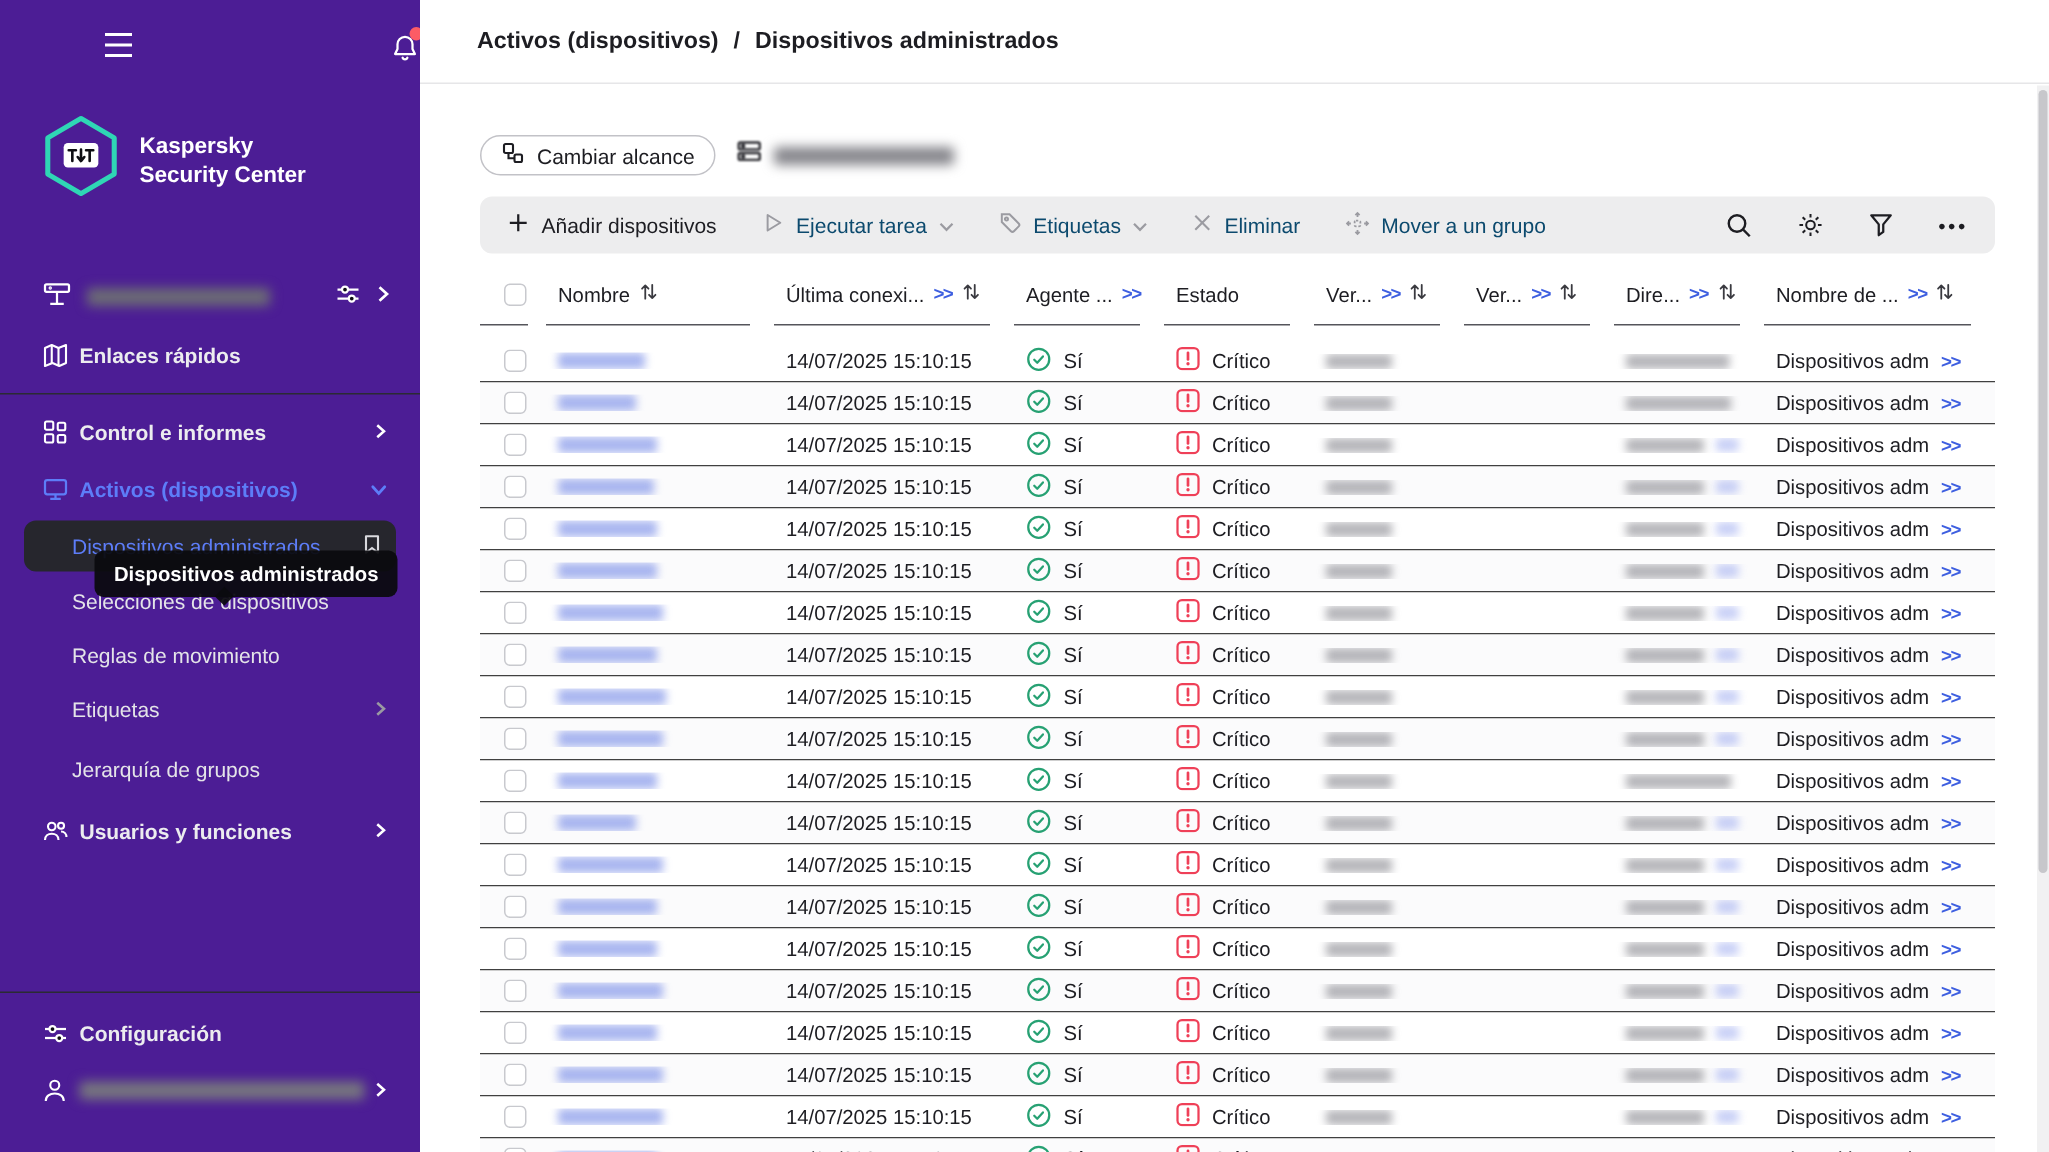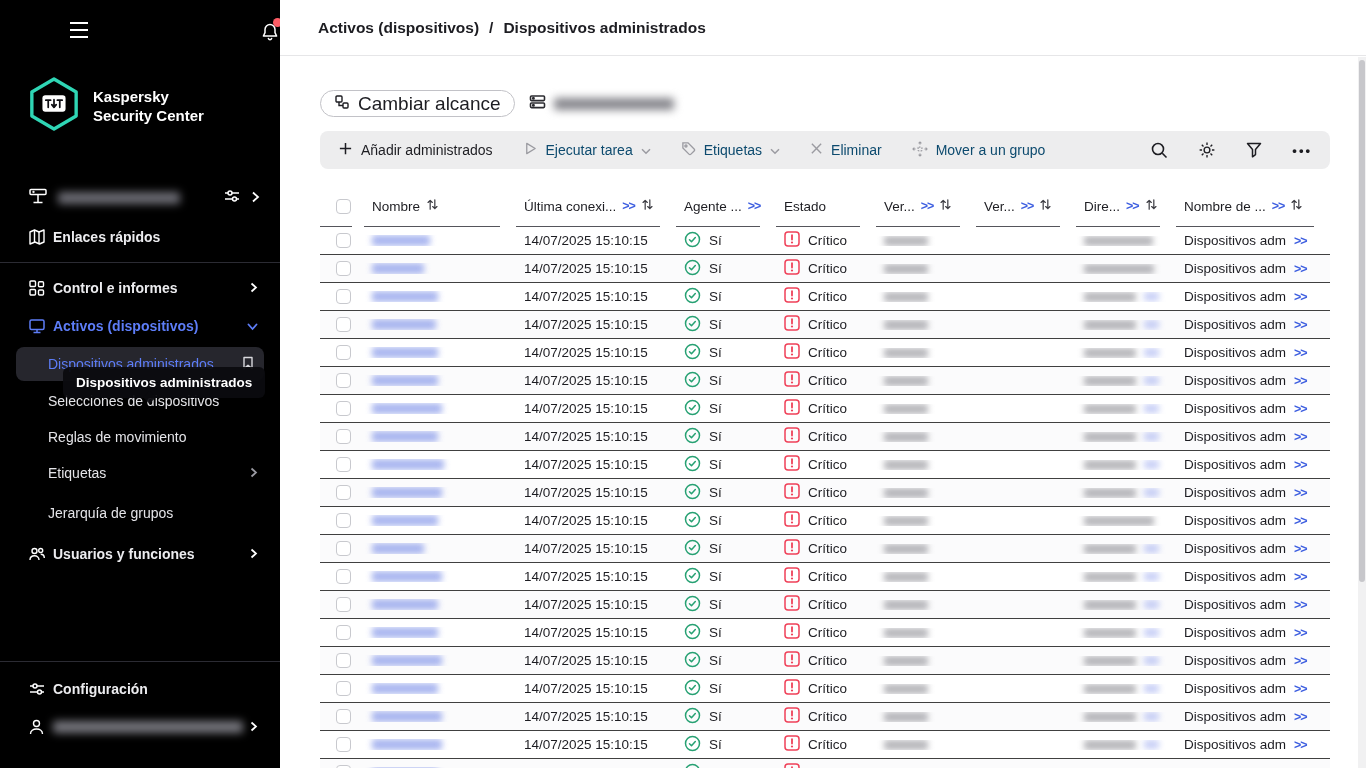--- a/index.html
+++ b/index.html
@@ -1,21 +1,21 @@
 <!DOCTYPE html>
 <html><head>
 <meta charset="utf-8">
 <style>
   html,body{margin:0;padding:0;background:#000;}
   *{box-sizing:border-box;}
   .app{position:relative;width:1366px;height:768px;overflow:hidden;background:#fff;
        font-family:"Liberation Sans","DejaVu Sans",sans-serif;}
 
   
-  .sidebar{position:absolute;left:0;top:0;width:332px;height:768px;background:#000000;color:#e9e9ec;padding-left:48px;}
+  .sidebar{position:absolute;left:0;top:0;width:332px;height:768px;background:#4c1d95;color:#e9e9ec;padding-left:48px;}
   .sb-top{position:relative;height:56px;}
   .menu-btn{position:absolute;left:21px;top:21px;cursor:pointer;}
   .top-ico{position:absolute;top:22px;cursor:pointer;}
   .bell{right:53px;}
   .book{right:18px;}
   .bell-dot{position:absolute;right:50px;top:18px;width:9px;height:9px;border-radius:50%;}
   .sb-logo{position:absolute;left:28px;top:76px;display:flex;align-items:center;gap:13px;}
   .logo-title{font-size:15px;font-weight:700;line-height:19px;color:#fff;}
   .sb-server{position:absolute;left:0;top:182px;width:280px;height:32px;display:flex;align-items:center;
              padding:0 20px 0 28px;gap:10px;cursor:pointer;}
@@ -38,34 +38,34 @@
   .tooltip .caret{position:absolute;left:82px;bottom:-4px;width:9px;height:9px;background:rgba(11,11,15,.94);
                   transform:rotate(45deg);}
 
   
   .main{position:absolute;left:280px;top:0;right:0;bottom:0;background:#fff;overflow:hidden;color:#1d1d22;}
   .page-header{height:56px;border-bottom:1px solid #e6e6e8;display:flex;align-items:center;padding-left:38px;
                font-size:15.5px;font-weight:700;gap:10px;}
   .crumb{cursor:pointer;}
   .scope-row{position:absolute;top:90px;left:40px;display:flex;align-items:center;gap:14px;}
   .scope-btn{display:flex;align-items:center;gap:8px;height:27px;padding:0 13px;border:1px solid #c2c2c7;
-             border-radius:14px;background:#fff;font-size:19px;font-weight:500;cursor:pointer;}
+             border-radius:14px;background:#fff;font-size:14px;font-weight:500;cursor:pointer;}
   .scope-chip{display:flex;align-items:center;gap:8px;}
   .toolbar{position:absolute;top:131px;left:40px;width:1010px;height:38px;background:#ededee;border-radius:8px;
            display:flex;align-items:center;padding:0 18px;gap:30px;font-size:14px;}
   .tbtn{display:flex;align-items:center;gap:8px;cursor:pointer;white-space:nowrap;}
   .tbtn.on{color:#1d1d22;font-weight:500;}
   .tbtn.off{color:#0c4a6e;}
   .tb-icons{margin-left:auto;display:flex;align-items:center;gap:30px;}
   .tb-ico{cursor:pointer;display:flex;align-items:center;}
   .dots{font-size:13px;font-weight:700;letter-spacing:2px;color:#1d1d22;}
 
   
   .grid{display:grid;grid-template-columns:44px 152px 160px 100px 100px 100px 100px 100px 154px;}
-  .thead{position:absolute;top:195px;left:40px;width:1010px;height:32px;font-size:13.5px;font-weight:500;}
+  .thead{position:absolute;top:185px;left:40px;width:1010px;height:32px;font-size:13.5px;font-weight:500;}
   .th{position:relative;display:flex;align-items:center;gap:6px;padding:0 4px 10px 8px;cursor:pointer;}
   .th::after{content:'';position:absolute;left:0;right:16px;bottom:0;border-bottom:1px solid #55555b;}
   .th-check{padding-left:16px;}
   .th-check::after{right:12px;}
   .morelink{color:#3e5fe0;font-weight:600;font-size:12.5px;letter-spacing:-1px;cursor:pointer;text-decoration:none;}
   .tbody{position:absolute;top:227px;left:40px;width:1010px;height:541px;overflow:hidden;font-size:13.5px;}
   .trow{height:28px;border-bottom:1px solid #404040;align-items:center;background:#fff;cursor:pointer;}
   .trow.alt{background:#fbfbfc;}
   .cell{padding-left:8px;display:flex;align-items:center;gap:8px;overflow:hidden;white-space:nowrap;}
   .cell-check{padding-left:16px;}
@@ -308,21 +308,21 @@
       </div>
     </div>
 
     <div class="toolbar">
       <div class="tbtn on">
         <span>
           <svg width="15" height="15" viewBox="0 0 16 16" stroke="#1d1d22" stroke-width="1.6">
               <path d="M8 2v12M2 8h12"></path>
             </svg>
         </span>
-        <span>Añadir administrados</span>
+        <span>Añadir dispositivos</span>
       </div>
       <div class="tbtn off">
         <span>
           <svg width="15" height="15" viewBox="0 0 16 16" fill="none" stroke="#9b9ba1" stroke-width="1.4" stroke-linejoin="round">
               <path d="M4 2.5l9 5.5-9 5.5z"></path>
             </svg>
         </span>
         <span>Ejecutar tarea</span>
         <span>
           <svg width="10" height="7" viewBox="0 0 10 7" fill="none" stroke="#9b9ba1" stroke-width="1.5">

